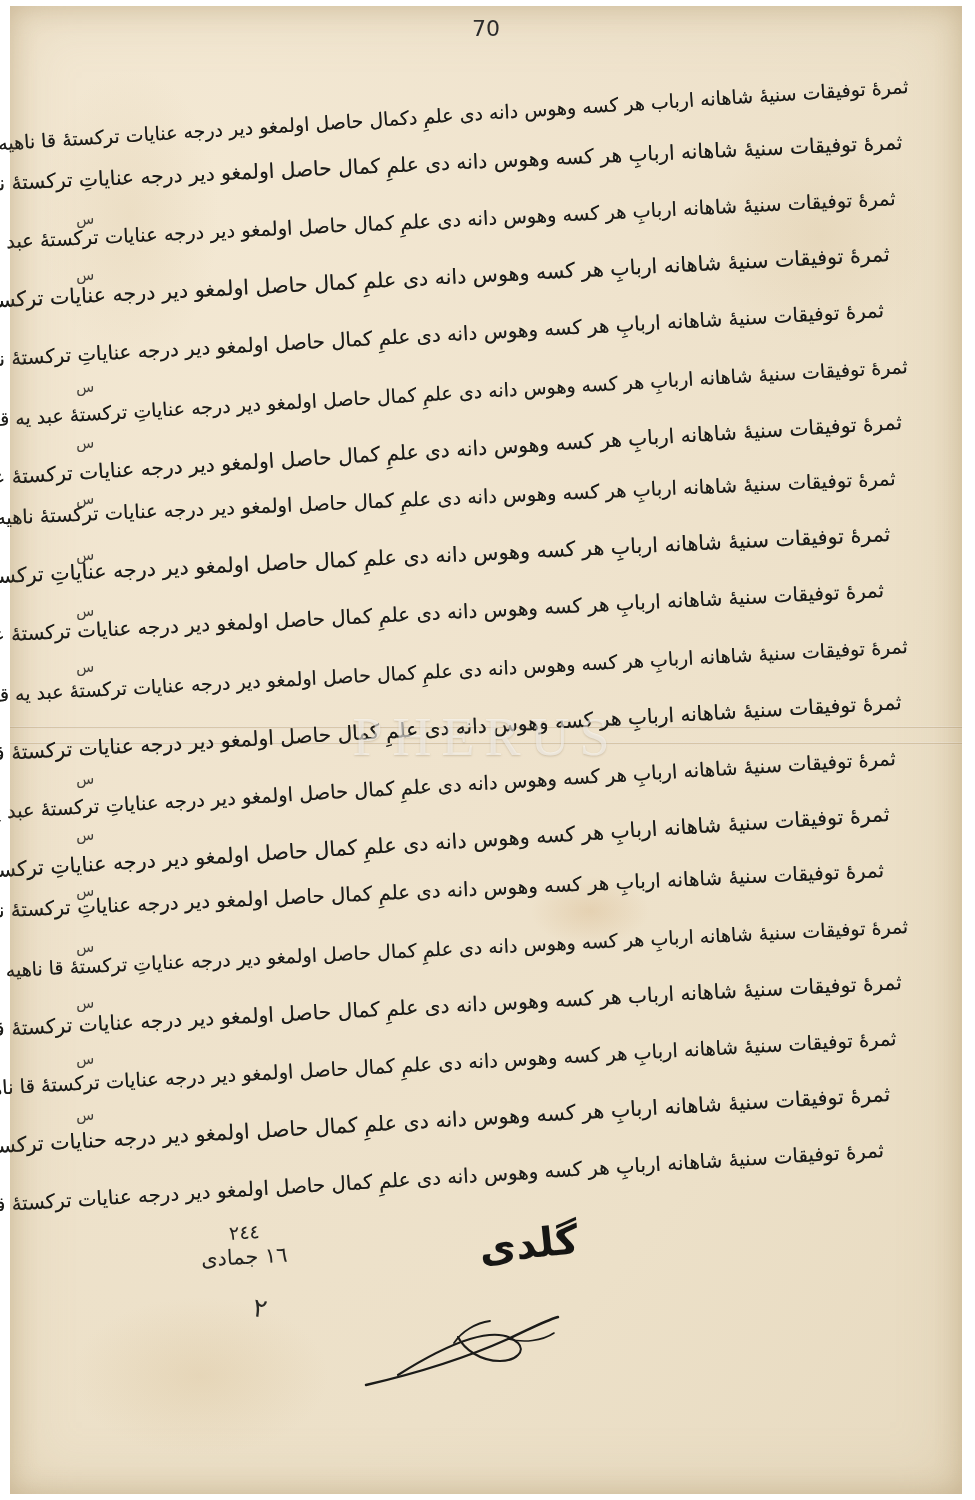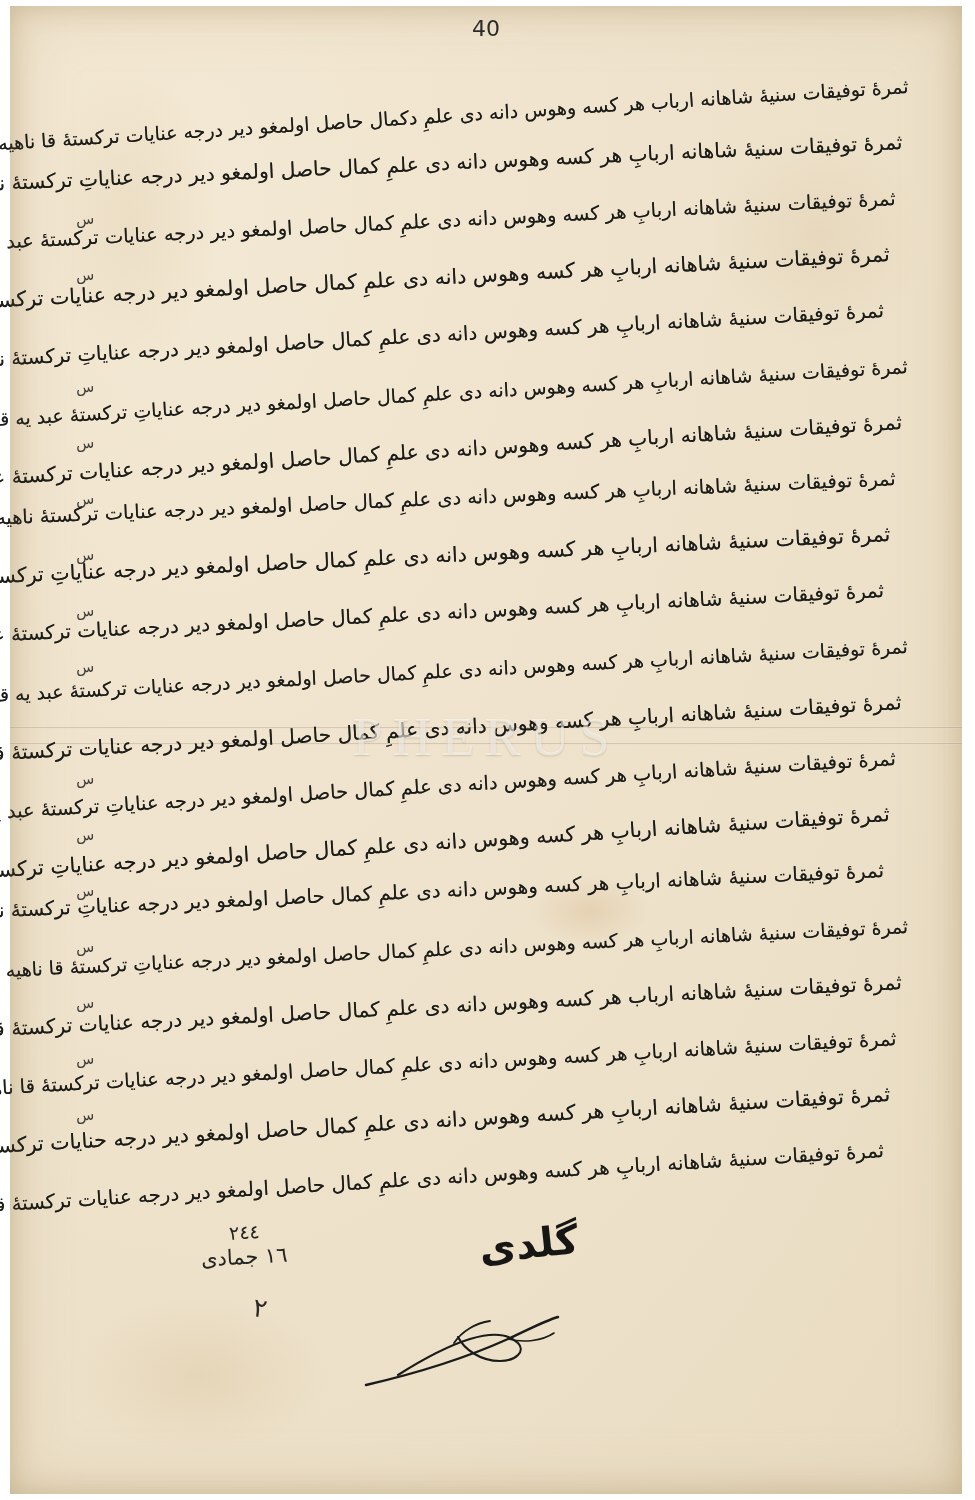--- a/index.html
+++ b/index.html
@@ -201,21 +201,21 @@
   <div class="paper">
 
     <div class="blotch b1"></div>
     <div class="blotch b2"></div>
     <div class="blotch b3"></div>
     <div class="blotch b4"></div>
 
     <div class="fold f1"></div>
     <div class="fold f2"></div>
 
-    <div class="page-number">40</div>
+    <div class="page-number">70</div>
 
     <div class="lines" id="lines-container">
         <div class="line" style="padding-right: 0px;"><span class="ink" style="transform: rotate(-3.6deg); font-size: 19px;">ثمرهٔ توفیقات سنیهٔ شاهانه ارباب هر کسه وهوس دانه دی علمِ دکمال حاصل اولمغو دیر درجه عنایات ترکستهٔ قا ناهیه فلاه</span></div>
         <div class="line" style="padding-right: 6px;"><span class="ink" style="transform: rotate(-2.61deg); font-size: 20.2px;">ثمرهٔ توفیقات سنیهٔ شاهانه اربابِ هر کسه وهوس دانه دی علمِ کمال حاصل اولمغو دیر درجه عنایاتِ ترکستهٔ ناهیهٔ قلاه</span></div>
         <div class="line" style="padding-right: 12px;"><span class="ink" style="transform: rotate(-2.79deg); font-size: 19.4px;">ثمرهٔ توفیقات سنیهٔ شاهانه اربابِ هر کسه وهوس دانه دی علمِ کمال حاصل اولمغو دیر درجه عنایات ترکستهٔ عبد یه قلاه</span><span class="tail">س</span></div>
         <div class="line" style="padding-right: 18px;"><span class="ink" style="transform: rotate(-2.97deg); font-size: 20.6px;">ثمرهٔ توفیقات سنیهٔ شاهانه اربابِ هر کسه وهوس دانه دی علمِ کمال حاصل اولمغو دیر درجه عنایات ترکستهٔ عبد یه قلاه</span><span class="tail">س</span></div>
         <div class="line" style="padding-right: 24px;"><span class="ink" style="transform: rotate(-3.15deg); font-size: 19.8px;">ثمرهٔ توفیقات سنیهٔ شاهانه اربابِ هر کسه وهوس دانه دی علمِ کمال حاصل اولمغو دیر درجه عنایاتِ ترکستهٔ ناهیهٔ قلالوم</span></div>
         <div class="line" style="padding-right: 0px;"><span class="ink" style="transform: rotate(-3.33deg); font-size: 19px;">ثمرهٔ توفیقات سنیهٔ شاهانه اربابِ هر کسه وهوس دانه دی علمِ کمال حاصل اولمغو دیر درجه عنایاتِ ترکستهٔ عبد یه قلاو</span><span class="tail">س</span></div>
         <div class="line" style="padding-right: 6px;"><span class="ink" style="transform: rotate(-3.51deg); font-size: 20.2px;">ثمرهٔ توفیقات سنیهٔ شاهانه اربابِ هر کسه وهوس دانه دی علمِ کمال حاصل اولمغو دیر درجه عنایات ترکستهٔ عبد یه قلاو</span><span class="tail">س</span></div>
         <div class="line" style="padding-right: 12px;"><span class="ink" style="transform: rotate(-2.52deg); font-size: 19.4px;">ثمرهٔ توفیقات سنیهٔ شاهانه اربابِ هر کسه وهوس دانه دی علمِ کمال حاصل اولمغو دیر درجه عنایات ترکستهٔ ناهیه قلام</span><span class="tail">س</span></div>

